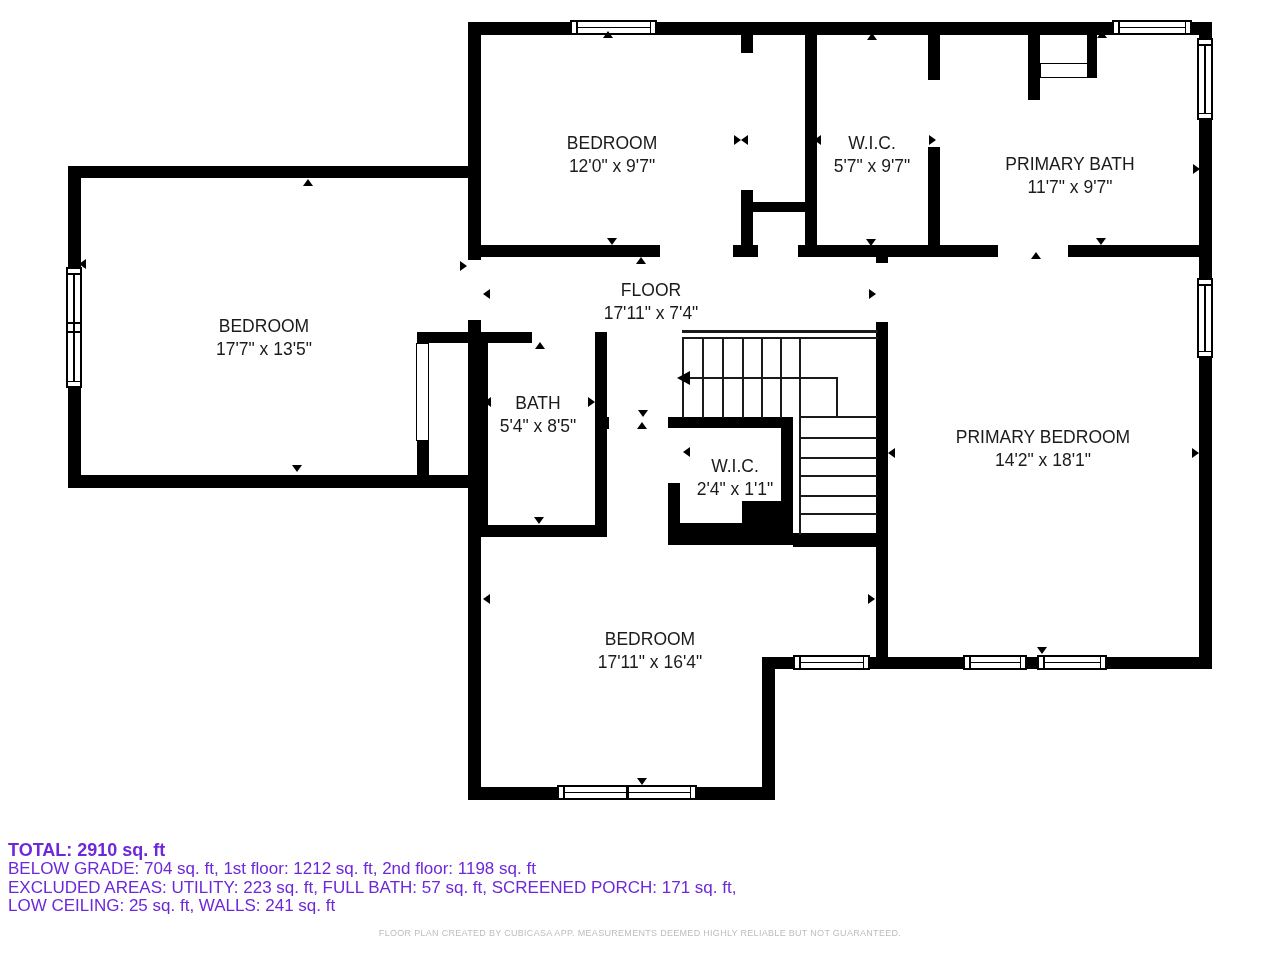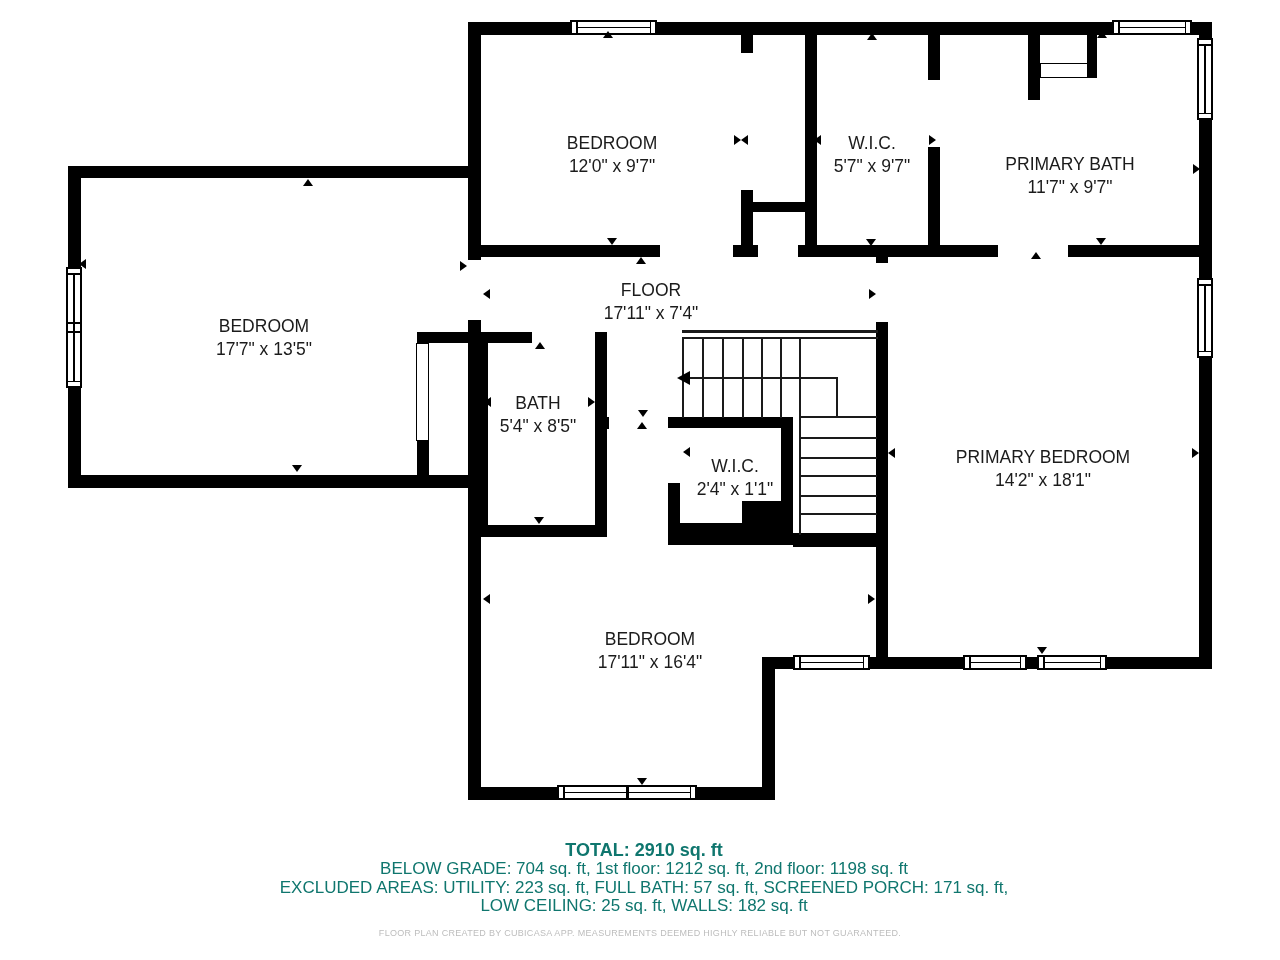--- a/index.html
+++ b/index.html
@@ -19,21 +19,21 @@
   .tline{position:absolute;background:#1a1a1a;}
   .tu,.td,.tl,.tr{position:absolute;width:0;height:0;}
   .tu{border-left:5px solid transparent;border-right:5px solid transparent;border-bottom:7px solid #000;}
   .td{border-left:5px solid transparent;border-right:5px solid transparent;border-top:7px solid #000;}
   .tl{border-top:5px solid transparent;border-bottom:5px solid transparent;border-right:7px solid #000;}
   .tr{border-top:5px solid transparent;border-bottom:5px solid transparent;border-left:7px solid #000;}
   .stair-head{position:absolute;width:0;height:0;border-top:7px solid transparent;
               border-bottom:7px solid transparent;border-right:13px solid #000;}
   .rlabel{position:absolute;transform:translateX(-50%);text-align:center;
           font-size:17.5px;line-height:23px;color:#1b1b1b;white-space:nowrap;}
-  .summary{position:absolute;left:8px;right:0;top:841px;text-align:center;color:#0f766e;
+  .summary{position:absolute;left:8px;right:0;top:841px;text-align:left;color:#6d28d9;
            font-size:17px;line-height:18.4px;font-family:"Liberation Sans",sans-serif;}
   .summary .total{font-size:18px;font-weight:700;margin-bottom:1px;}
   .disclaimer{position:absolute;left:0;right:0;top:928px;text-align:center;
               font-size:9px;letter-spacing:.3px;color:#bdbdbd;font-family:"Liberation Sans",sans-serif;}
 </style>
 </head>
 <body>
 
 <div class="plan">
 
@@ -211,30 +211,30 @@
     <div>17'11" x 7'4"</div>
   </div>
   <div class="rlabel" style="left:538px;top:392px">
     <div>BATH</div>
     <div>5'4" x 8'5"</div>
   </div>
   <div class="rlabel" style="left:735px;top:455px">
     <div>W.I.C.</div>
     <div>2'4" x 1'1"</div>
   </div>
-  <div class="rlabel" style="left:1043px;top:446px">
+  <div class="rlabel" style="left:1043px;top:426px">
     <div>PRIMARY BEDROOM</div>
     <div>14'2" x 18'1"</div>
   </div>
   <div class="rlabel" style="left:650px;top:628px">
     <div>BEDROOM</div>
     <div>17'11" x 16'4"</div>
   </div>
 
   <div class="summary">
     <div class="total">TOTAL: 2910 sq. ft</div>
     <div>BELOW GRADE: 704 sq. ft, 1st floor: 1212 sq. ft, 2nd floor: 1198 sq. ft</div>
     <div>EXCLUDED AREAS: UTILITY: 223 sq. ft, FULL BATH: 57 sq. ft, SCREENED PORCH: 171 sq. ft,</div>
-    <div>LOW CEILING: 25 sq. ft, WALLS: 182 sq. ft</div>
+    <div>LOW CEILING: 25 sq. ft, WALLS: 241 sq. ft</div>
   </div>
   <div class="disclaimer">FLOOR PLAN CREATED BY CUBICASA APP. MEASUREMENTS DEEMED HIGHLY RELIABLE BUT NOT GUARANTEED.</div>
 
 </div>
 
 </body></html>

